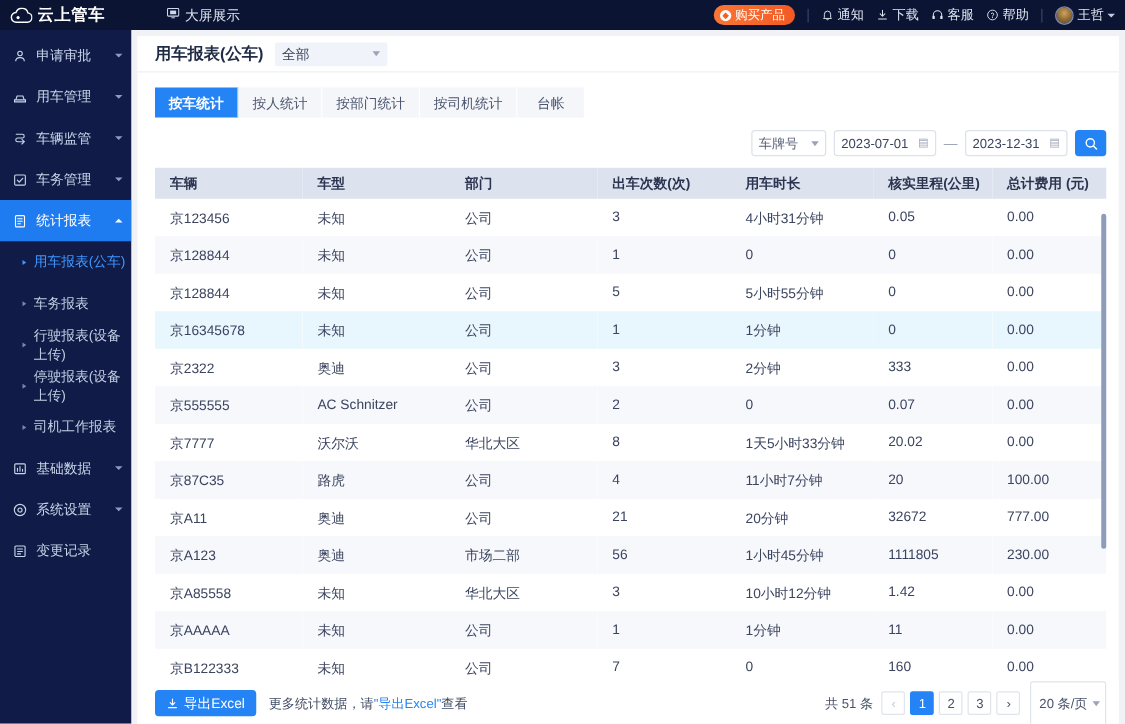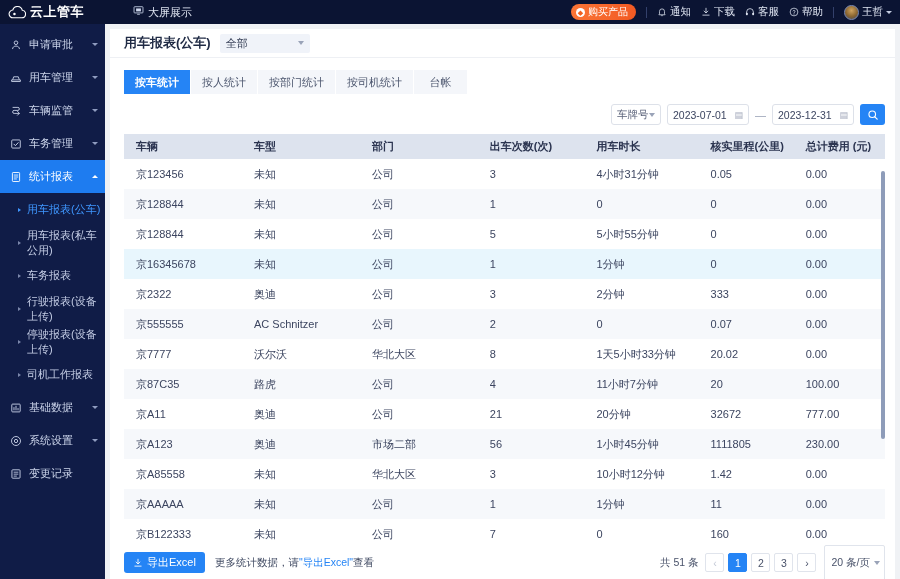--- a/index.html
+++ b/index.html
@@ -112,21 +112,21 @@
     height: 24px; min-width: 54px; padding: 0 11px;
     display: flex; align-items: center; justify-content: center;
     font-size: 11px; color: #4c566e; background: #f4f6fa;
     border-right: 1px solid #fff; cursor: pointer; white-space: nowrap;
   }
   .tab.active { background: #2584f5; color: #fff; font-weight: bold; }
 
   
   .filterbar { display: flex; align-items: center; justify-content: flex-end; gap: 6px; padding: 10px 10px 9px 14px; }
   .f-select {
-    width: 50px; height: 21px; border: 1px solid #dde1e9; border-radius: 3px;
+    width: 60px; height: 21px; border: 1px solid #dde1e9; border-radius: 3px;
     display: flex; align-items: center; padding: 0 5px; font-size: 10.5px; color: #5a6279; cursor: pointer; background:#fff;
   }
   .f-select .caret { margin-left: auto; }
   .f-date {
     width: 82px; height: 21px; border: 1px solid #dde1e9; border-radius: 3px;
     display: flex; align-items: center; padding: 0 5px; font-size: 10.5px; color: #3c4560; cursor: pointer; background:#fff;
   }
   .f-date .cal { margin-left: auto; font-size: 9px; color: #a3aabb; }
   .f-dash { color: #97a0b5; font-size: 11px; }
   .f-search {
@@ -309,24 +309,20 @@
           <rect x="3.2" y="2" width="9.6" height="12" rx="1" fill="none" stroke="#ffffff" stroke-width="1.2"></rect>
           <path d="M5.6 5.4h4.8M5.6 8h4.8M5.6 10.6h3" stroke="#ffffff" stroke-width="1.1" stroke-linecap="round"></path>
         </svg>
         <span class="si-lab">统计报表</span>
         <span class="si-arrow"></span>
       </div>
 
       <div class="sub-item cur">
         <span class="sub-bullet"></span>
         <span>用车报表(公车)</span>
-      </div>
-      <div class="sub-item">
-        <span class="sub-bullet"></span>
-        <span>用车报表(私车公用)</span>
       </div>
       <div class="sub-item">
         <span class="sub-bullet"></span>
         <span>车务报表</span>
       </div>
       <div class="sub-item">
         <span class="sub-bullet"></span>
         <span>行驶报表(设备上传)</span>
       </div>
       <div class="sub-item">

